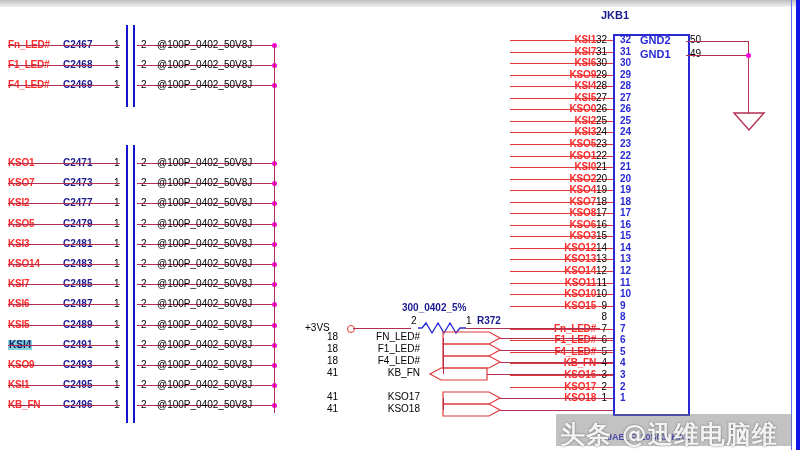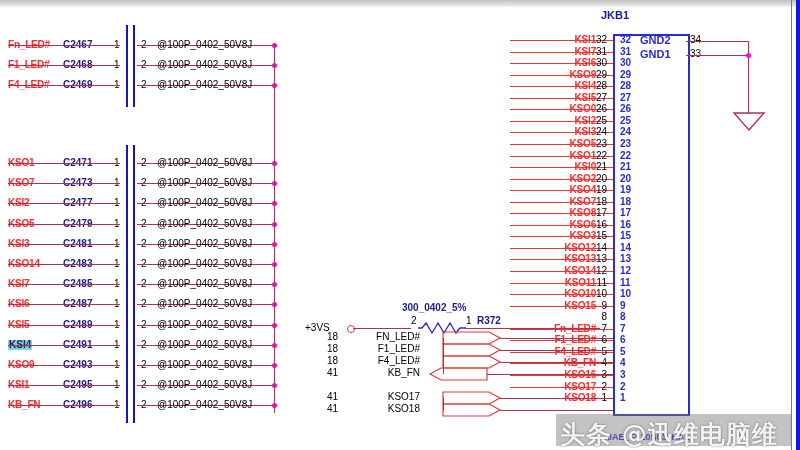--- a/index.html
+++ b/index.html
@@ -318,24 +318,24 @@
       <div class="t pin" style="top:381.5px;left:585px;width:22px;text-align:right;">2</div>
       <div class="t bluepin" style="left:620px;top:381.5px;">2</div>
       <div class="t net" style="top:393.05px;right:204px;text-align:right;">KSO18</div>
       <div class="w wh-r" style="left:510px;top:398.05px;width:103px;"></div>
       <div class="t pin" style="top:393.05px;left:585px;width:22px;text-align:right;">1</div>
       <div class="t bluepin" style="left:620px;top:393.05px;">1</div>
     </div>
 
   <div id="gnd-area">
       <div class="t bluelbl" style="left:640px;top:35px;">GND2</div>
-      <div class="t pin" style="left:690px;top:35px;">34</div>
+      <div class="t pin" style="left:690px;top:35px;">50</div>
       <div class="w wh" style="left:686px;top:41px;width:62px;"></div>
       <div class="t bluelbl" style="left:640px;top:49px;">GND1</div>
-      <div class="t pin" style="left:690px;top:49px;">33</div>
+      <div class="t pin" style="left:690px;top:49px;">49</div>
       <div class="w wh" style="left:686px;top:55px;width:62px;"></div>
       <div class="w wv" style="left:748px;top:41px;height:73px;"></div>
       <div class="dot" style="left:746px;top:53px;"></div>
       <svg style="left:733px;top:112px;" width="32" height="20">
         <polygon points="1,1 31,1 16,18" fill="none" stroke="#b03050" stroke-width="1.4"></polygon>
       </svg>
     </div>
 
   <div class="t partno" style="left:607px;top:433px;">JAE_FL10S032HA1</div>
 

